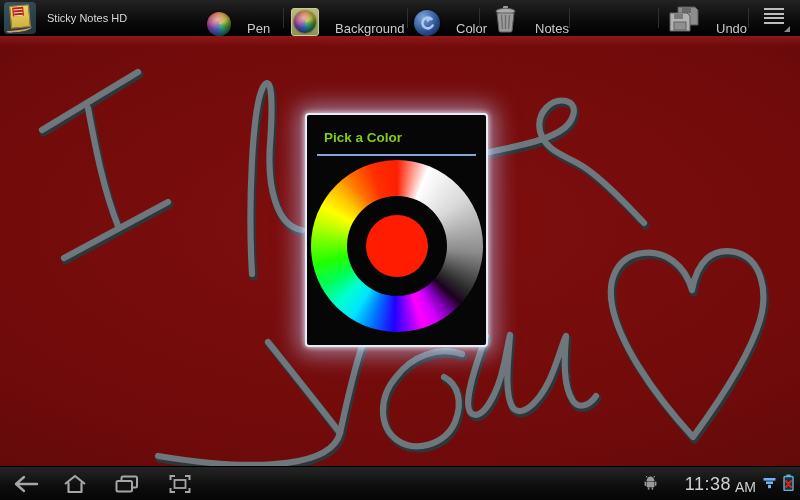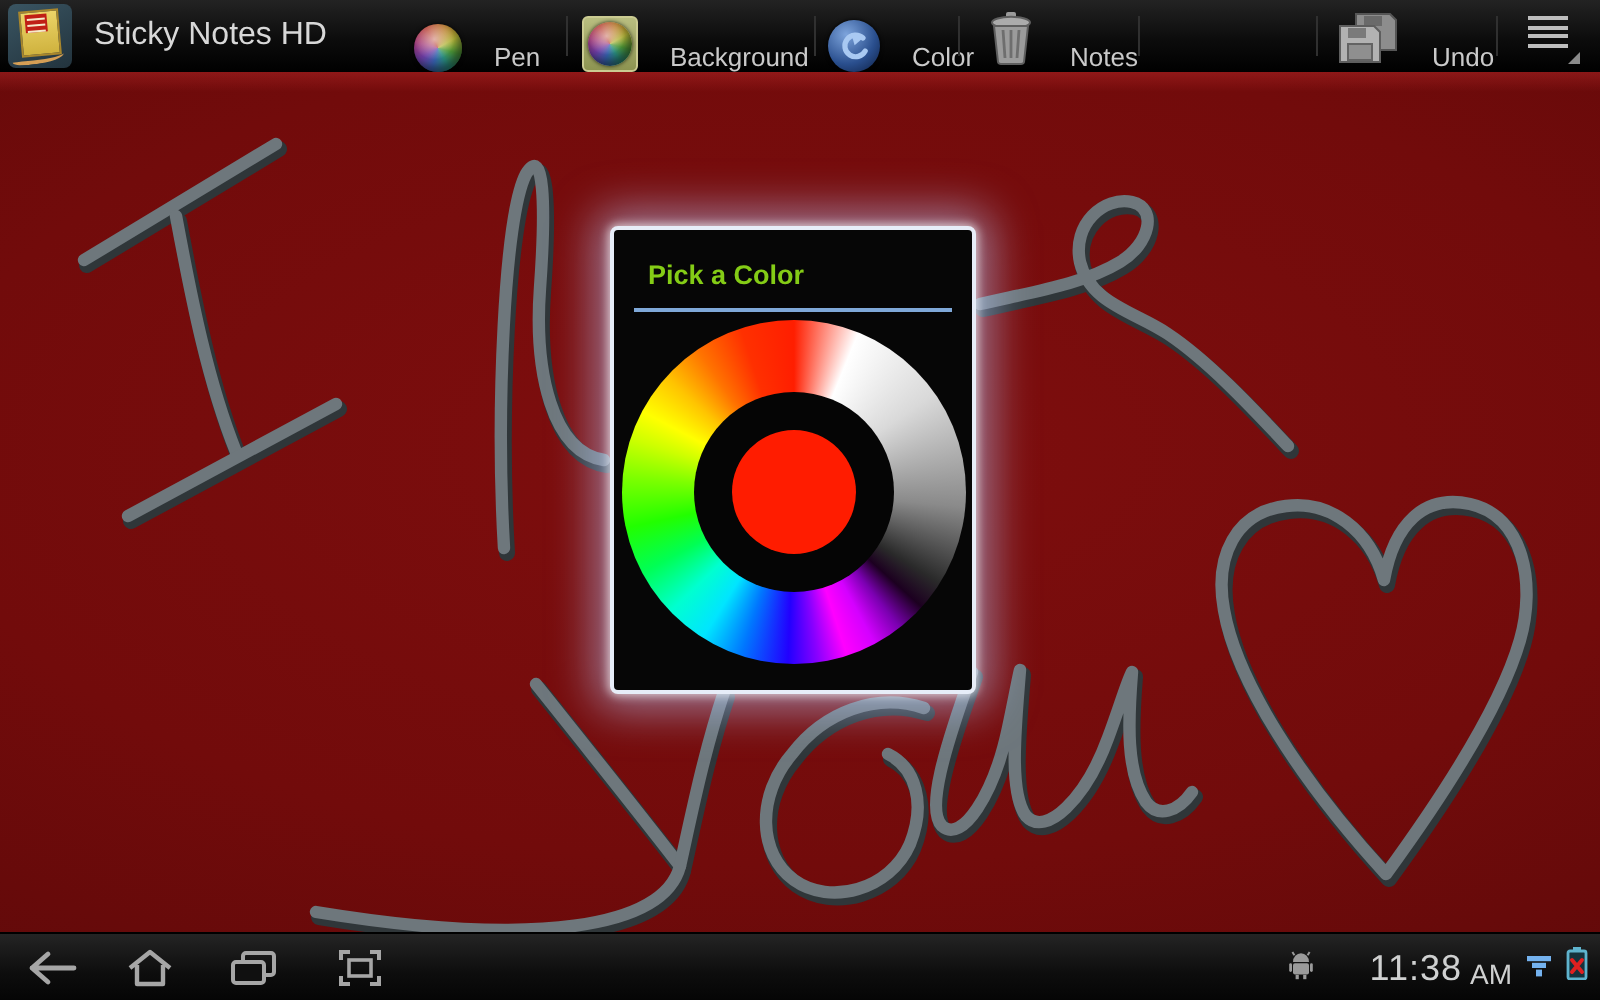--- a/index.html
+++ b/index.html
@@ -13,21 +13,21 @@
   .app-icon{position:absolute;left:4px;top:2px;width:32px;height:32px;border-radius:4px;
             background:linear-gradient(150deg,#3a5562,#22333d);overflow:hidden;}
   .app-icon .note{position:absolute;left:6px;top:3px;width:20px;height:23px;
                   background:linear-gradient(#ecd468,#cfb23e);transform:rotate(-5deg);
                   border:1px solid #a8862c;}
   .app-icon .tag{position:absolute;left:2px;top:1px;width:11px;height:9px;background:#c01f15;}
   .app-icon .tag i{display:block;height:1px;background:#f5e9c9;margin:2px 1px 0 1px;}
   .app-icon .feather{position:absolute;left:2px;bottom:2px;width:26px;height:7px;
                      border-bottom:2px solid #d69f55;border-radius:0 0 60% 30%;transform:rotate(-6deg);}
   .app-title{position:absolute;left:47px;top:0;height:36px;line-height:36px;
-             color:#d8d8d8;font-size:16px;}
+             color:#d8d8d8;font-size:11px;}
   .tb-btn{position:absolute;top:0;height:36px;display:flex;align-items:flex-end;gap:16px;
           color:#c9c9c9;font-size:13px;cursor:default;}
   .tb-sep{position:absolute;top:8px;width:1px;height:20px;background:#303030;}
   .mini-wheel{width:24px;height:24px;border-radius:50%;
      background:radial-gradient(circle at 42% 32%,rgba(255,255,255,.6),rgba(255,255,255,0) 48%),
        conic-gradient(from -30deg,#b5372a,#bd7a2c,#b3b337,#4e9a39,#2a8f80,#3560ac,#6d3da5,#a23a78,#b5372a);
      box-shadow:inset -2px -3px 4px rgba(0,0,0,.5),0 0 2px rgba(0,0,0,.8);}
   .bg-chip{width:28px;height:28px;border-radius:3px;border:1px solid #cbcb92;
            background:linear-gradient(#b9be80,#8d9451);display:grid;place-items:center;}
   .bg-chip .mini-wheel{width:22px;height:22px;}

